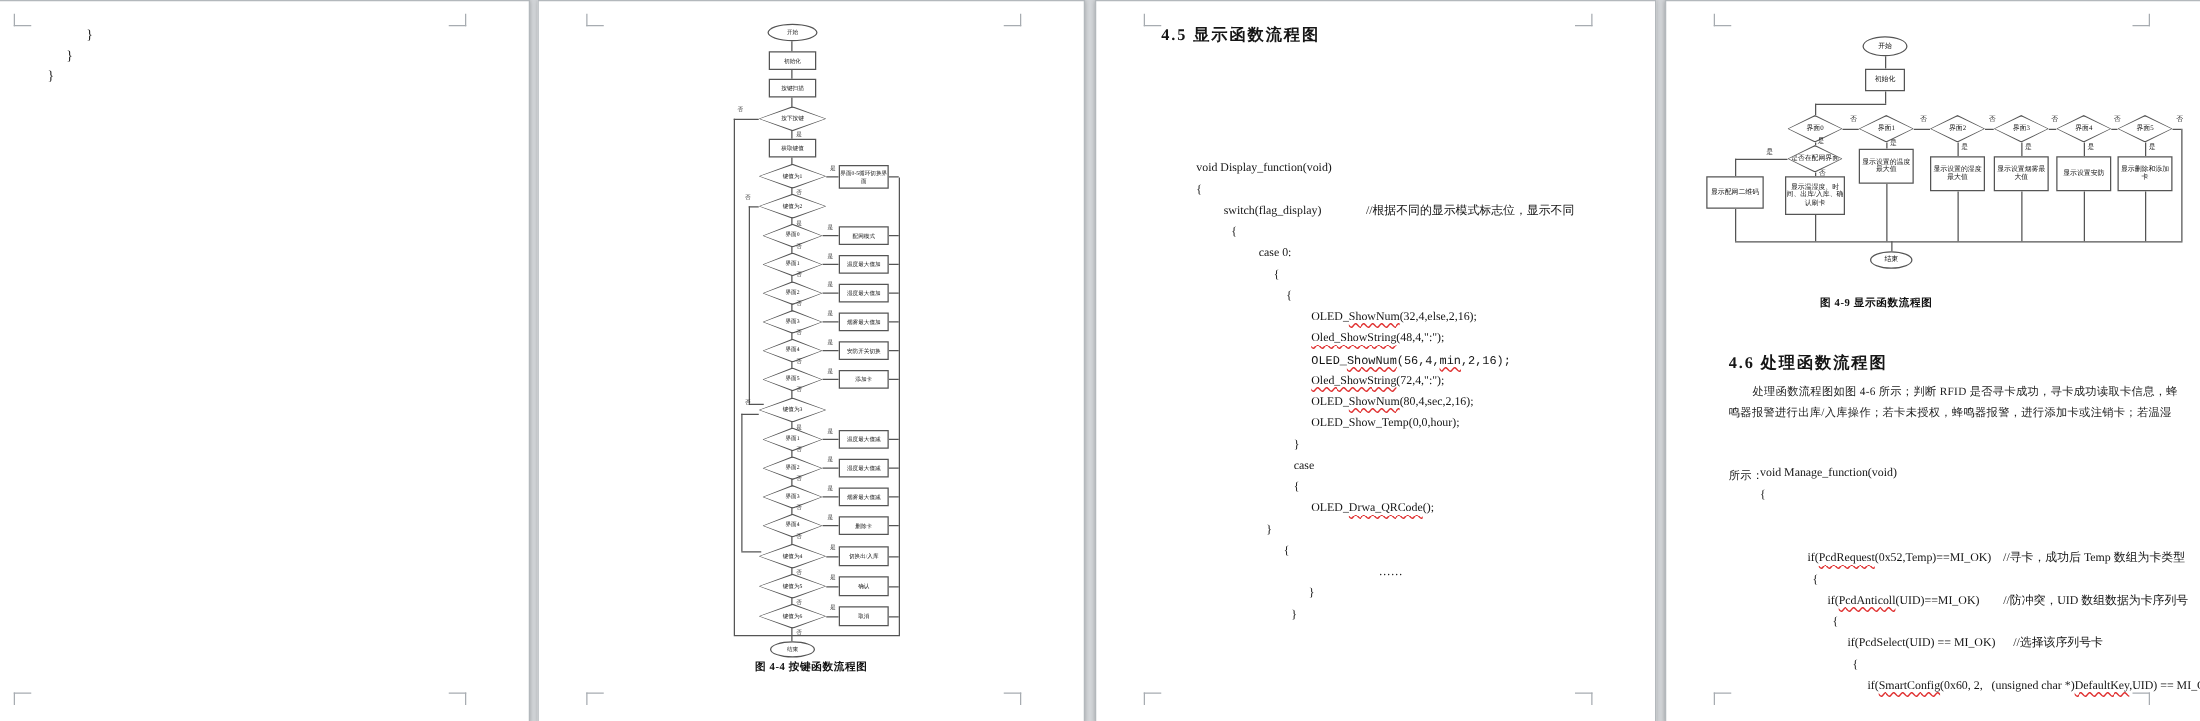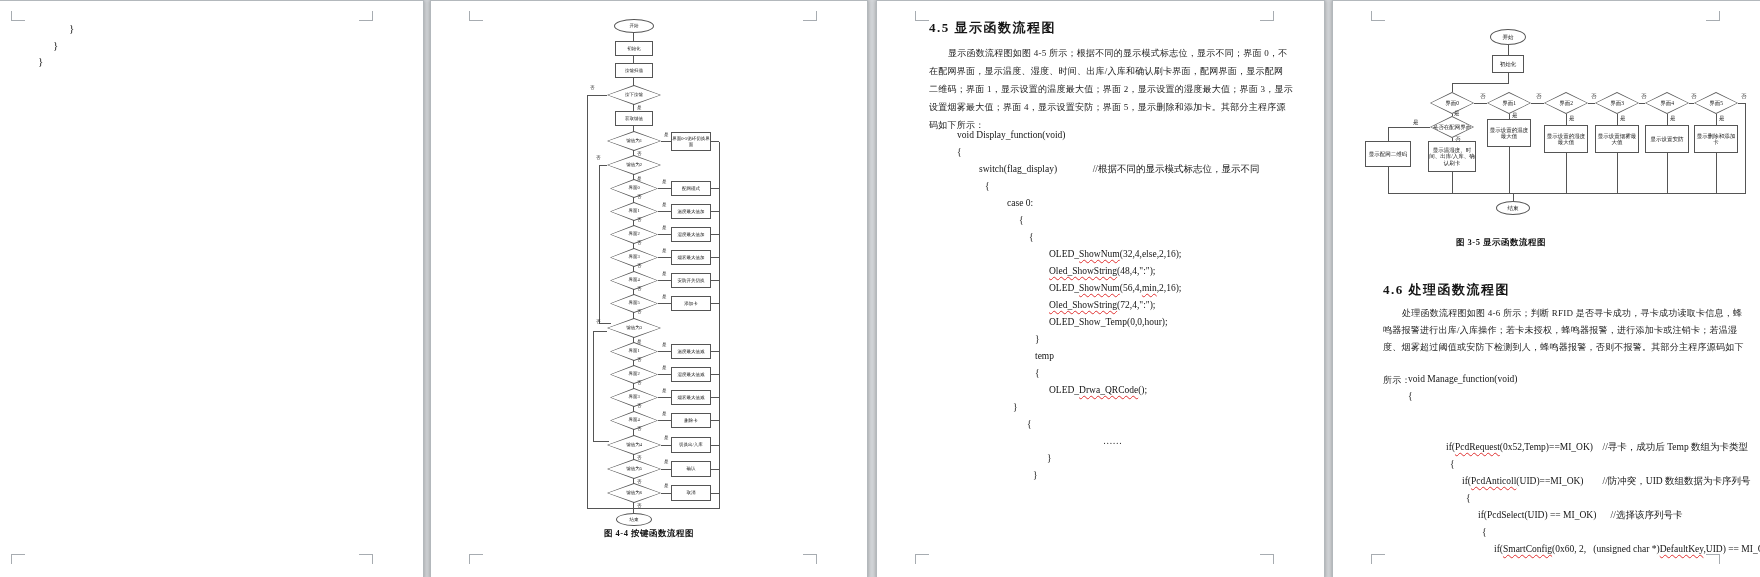--- a/index.html
+++ b/index.html
@@ -271,42 +271,36 @@
     </div>
   <div class="caption" style="left:133px;top:527px;width:170px;">图 4-4  按键函数流程图</div>
 </div>
 
 <div class="page" style="left:876px;width:447px;">
   <div class="mk tl" style="left:38px;top:10px;"></div>
   <div class="mk tr" style="right:50px;top:10px;"></div>
   <div class="mk bl" style="left:38px;top:553px;"></div>
   <div class="mk br" style="right:50px;top:553px;"></div>
   <div class="heading" style="left:52px;top:18px;">4.5 显示函数流程图</div>
-  <div class="para" style="left:52px;top:46px;height:96px;">
-    <div class="pline ind" style="top:0px;">显示函数流程图如图 4-5 所示；根据不同的显示模式标志位，显示不同；界面 0，不</div>
-    <div class="pline" style="top:18px;">在配网界面，显示温度、湿度、时间、出库/入库和确认刷卡界面，配网界面，显示配网</div>
-    <div class="pline" style="top:36px;">二维码；界面 1，显示设置的温度最大值；界面 2，显示设置的湿度最大值；界面 3，显示</div>
-    <div class="pline" style="top:54px;">设置烟雾最大值；界面 4，显示设置安防；界面 5，显示删除和添加卡。其部分主程序源</div>
-    <div class="pline" style="top:72px;">码如下所示：</div>
-  </div>
   <div class="codeblock" id="p3-code" style="left:80px;top:126px;">
       <div class="code-line" style="padding-left: 0px;"><span>void Display_function(void)</span></div>
       <div class="code-line" style="padding-left: 0px;"><span>{</span></div>
       <div class="code-line" style="padding-left: 22px;"><span>switch(flag_display)               //根据不同的显示模式标志位，显示不同</span></div>
       <div class="code-line" style="padding-left: 28px;"><span>{</span></div>
       <div class="code-line" style="padding-left: 50px;"><span>case 0:</span></div>
       <div class="code-line" style="padding-left: 62px;"><span>{</span></div>
       <div class="code-line" style="padding-left: 72px;"><span>{</span></div>
       <div class="code-line" style="padding-left: 92px;"><span>OLED_</span><span class="rw">ShowNum</span><span>(32,4,else,2,16);</span></div>
       <div class="code-line" style="padding-left: 92px;"><span class="rw">Oled_ShowString</span><span>(48,4,":");</span></div>
-      <div class="code-line" style="padding-left: 92px;"><span>OLED_</span><span class="rw">ShowNum</span><span>(56,4,</span><span class="rw">min</span><span>,2,16);</span></div>
+      <div class="code-line" style="padding-left: 92px; font-family: Liberation Mono, monospace;"><span>OLED_</span><span class="rw">ShowNum</span><span>(56,4,</span><span class="rw">min</span><span>,2,16);</span></div>
       <div class="code-line" style="padding-left: 92px;"><span class="rw">Oled_ShowString</span><span>(72,4,":");</span></div>
+      <div class="code-line" style="padding-left: 92px;"><span>OLED_</span><span class="rw">ShowNum</span><span>(80,4,sec,2,16);</span></div>
       <div class="code-line" style="padding-left: 92px;"><span>OLED_Show_Temp(0,0,hour);</span></div>
       <div class="code-line" style="padding-left: 78px;"><span>}</span></div>
-      <div class="code-line" style="padding-left: 78px;"><span>temp</span></div>
+      <div class="code-line" style="padding-left: 78px;"><span>case</span></div>
       <div class="code-line" style="padding-left: 78px;"><span>{</span></div>
       <div class="code-line" style="padding-left: 92px;"><span>OLED_</span><span class="rw">Drwa_QRCode</span><span>();</span></div>
       <div class="code-line" style="padding-left: 56px;"><span>}</span></div>
       <div class="code-line" style="padding-left: 70px;"><span>{</span></div>
       <div class="code-line" style="padding-left: 146px;"><span>……</span></div>
       <div class="code-line" style="padding-left: 90px;"><span>}</span></div>
       <div class="code-line" style="padding-left: 76px;"><span>}</span></div>
     </div>
 </div>
 
@@ -418,26 +412,25 @@
       <span class="yn" style="left: 408px; top: 93px;">否</span>
       <span class="yn" style="left: 121px; top: 110px;">是</span>
       <span class="yn" style="left: 179px; top: 112px;">是</span>
       <span class="yn" style="left: 236px; top: 115px;">是</span>
       <span class="yn" style="left: 287px; top: 115px;">是</span>
       <span class="yn" style="left: 337px; top: 115px;">是</span>
       <span class="yn" style="left: 386px; top: 115px;">是</span>
       <span class="yn" style="left: 80px; top: 119px;">是</span>
       <span class="yn" style="left: 122px; top: 136px;">否</span>
     </div>
-  <div class="caption" style="left:83px;top:236px;width:170px;">图 3-5  显示函数流程图</div>
+  <div class="caption" style="left:83px;top:236px;width:170px;">图 4-9  显示函数流程图</div>
   <div class="heading" style="left:50px;top:280px;">4.6 处理函数流程图</div>
   <div class="para" style="left:50px;top:306px;height:70px;">
     <div class="pline ind" style="top:0px;">处理函数流程图如图 4-6 所示；判断 RFID 是否寻卡成功，寻卡成功读取卡信息，蜂</div>
     <div class="pline" style="top:17px;">鸣器报警进行出库/入库操作；若卡未授权，蜂鸣器报警，进行添加卡或注销卡；若温湿</div>
-    <div class="pline" style="top:34px;">度、烟雾超过阈值或安防下检测到人，蜂鸣器报警，否则不报警。其部分主程序源码如下</div>
     <div class="pline" style="top:51px;margin-top:16px;">所示：</div>
   </div>
   <div class="codeblock" id="p4-code" style="left:75px;top:370px;">
       <div class="code-line" style="padding-left: 0px;"><span>void Manage_function(void)</span></div>
       <div class="code-line" style="padding-left: 0px;"><span>{</span></div>
       <div class="code-line" style="padding-left: 0px;"><span> </span></div>
       <div class="code-line" style="padding-left: 0px;"><span> </span></div>
       <div class="code-line" style="padding-left: 38px;"><span>if(</span><span class="rw">PcdRequest</span><span>(0x52,Temp)==MI_OK)    //寻卡，成功后 Temp 数组为卡类型</span></div>
       <div class="code-line" style="padding-left: 42px;"><span>{</span></div>
       <div class="code-line" style="padding-left: 54px;"><span>if(</span><span class="rw">PcdAnticoll</span><span>(UID)==MI_OK)        //防冲突，UID 数组数据为卡序列号</span></div>

